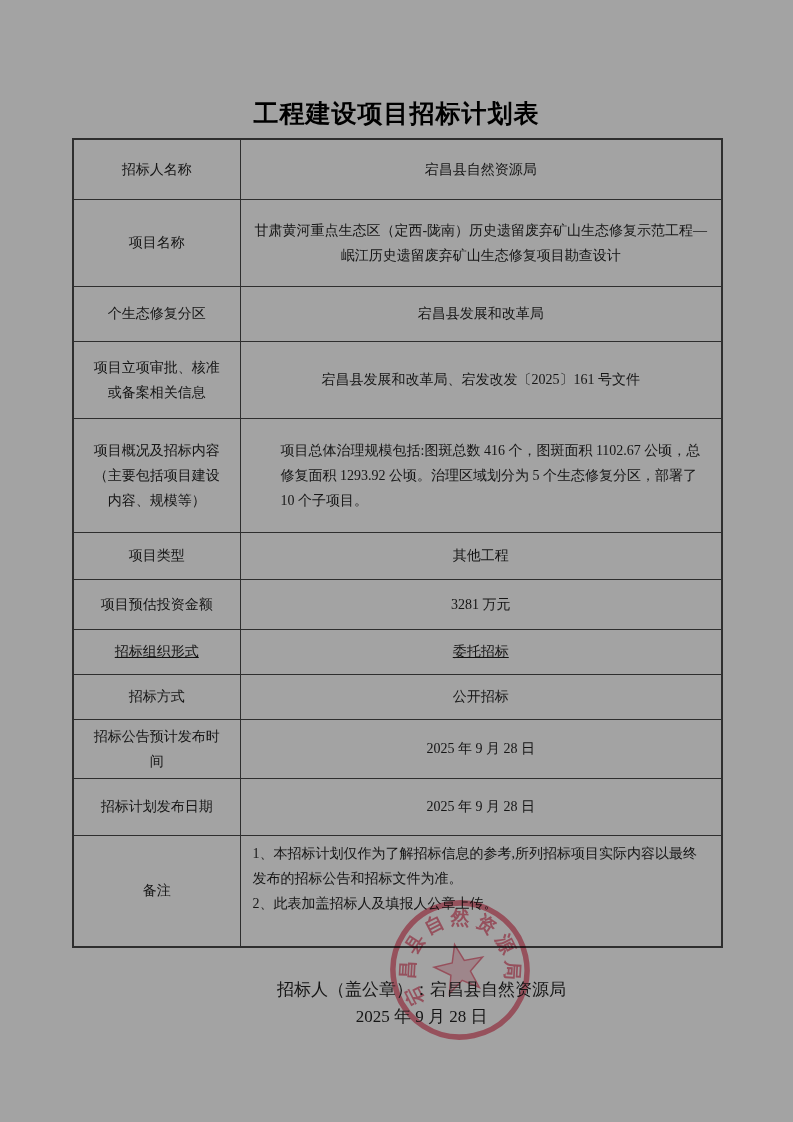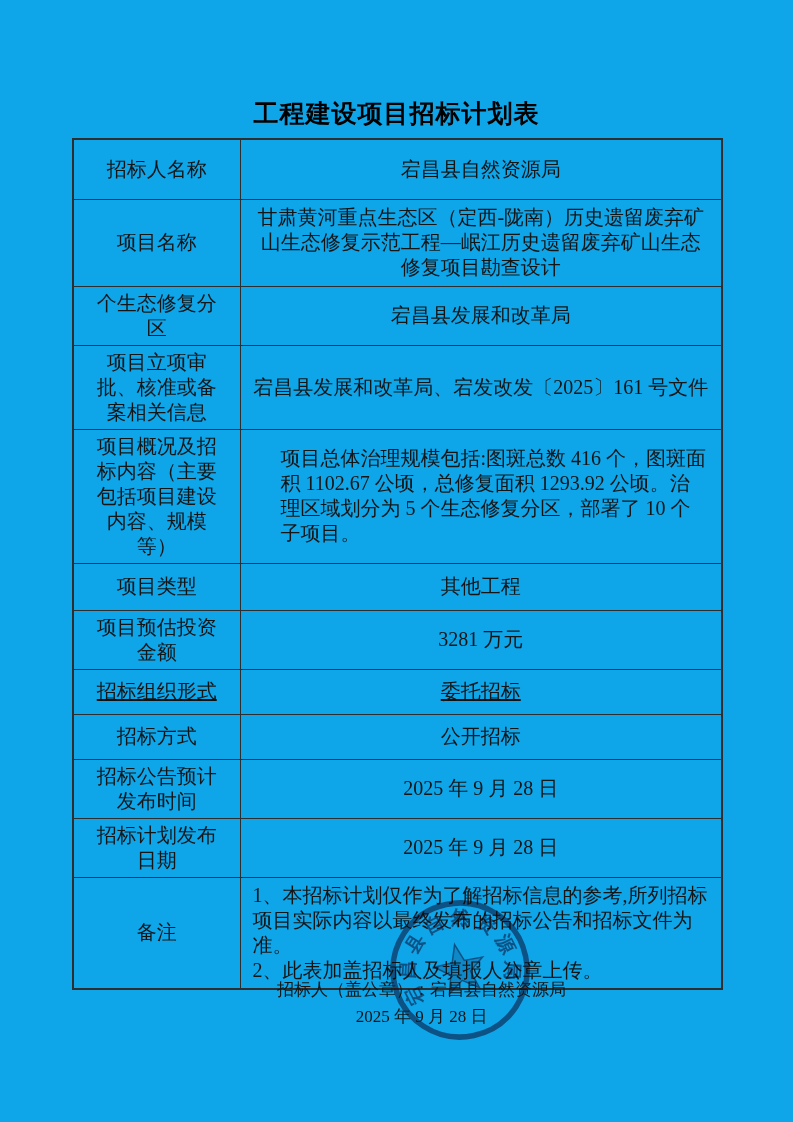--- a/index.html
+++ b/index.html
@@ -2,21 +2,21 @@
 <html><head>
 <meta charset="utf-8">
 <style>
   * { margin: 0; padding: 0; box-sizing: border-box; }
   html, body { background: #888; }
   .page {
     position: relative;
     width: 793px;
     height: 1122px;
     margin: 0 auto;
-    background: #0ea5e9;
+    background: #a3a3a3;
     font-family: "Liberation Serif", "DejaVu Serif", serif;
     color: #111111;
     overflow: hidden;
   }
   .doc-title {
     position: absolute;
     top: 97px;
     left: 0;
     width: 100%;
     text-align: center;
@@ -32,21 +32,21 @@
     top: 138px;
     width: 649px;
     border-collapse: collapse;
     table-layout: fixed;
     border: 2px solid #2e2e2e;
   }
   table.plan-table col.c-label { width: 167px; }
   table.plan-table col.c-value { width: 482px; }
   table.plan-table td {
     border: 1.5px solid #2e2e2e;
-    font-size: 20px;
+    font-size: 14px;
     line-height: 25px;
     vertical-align: middle;
     color: #151515;
   }
   td.cell-label {
     text-align: center;
     padding: 4px 13px;
   }
   td.cell-value {
     text-align: center;

